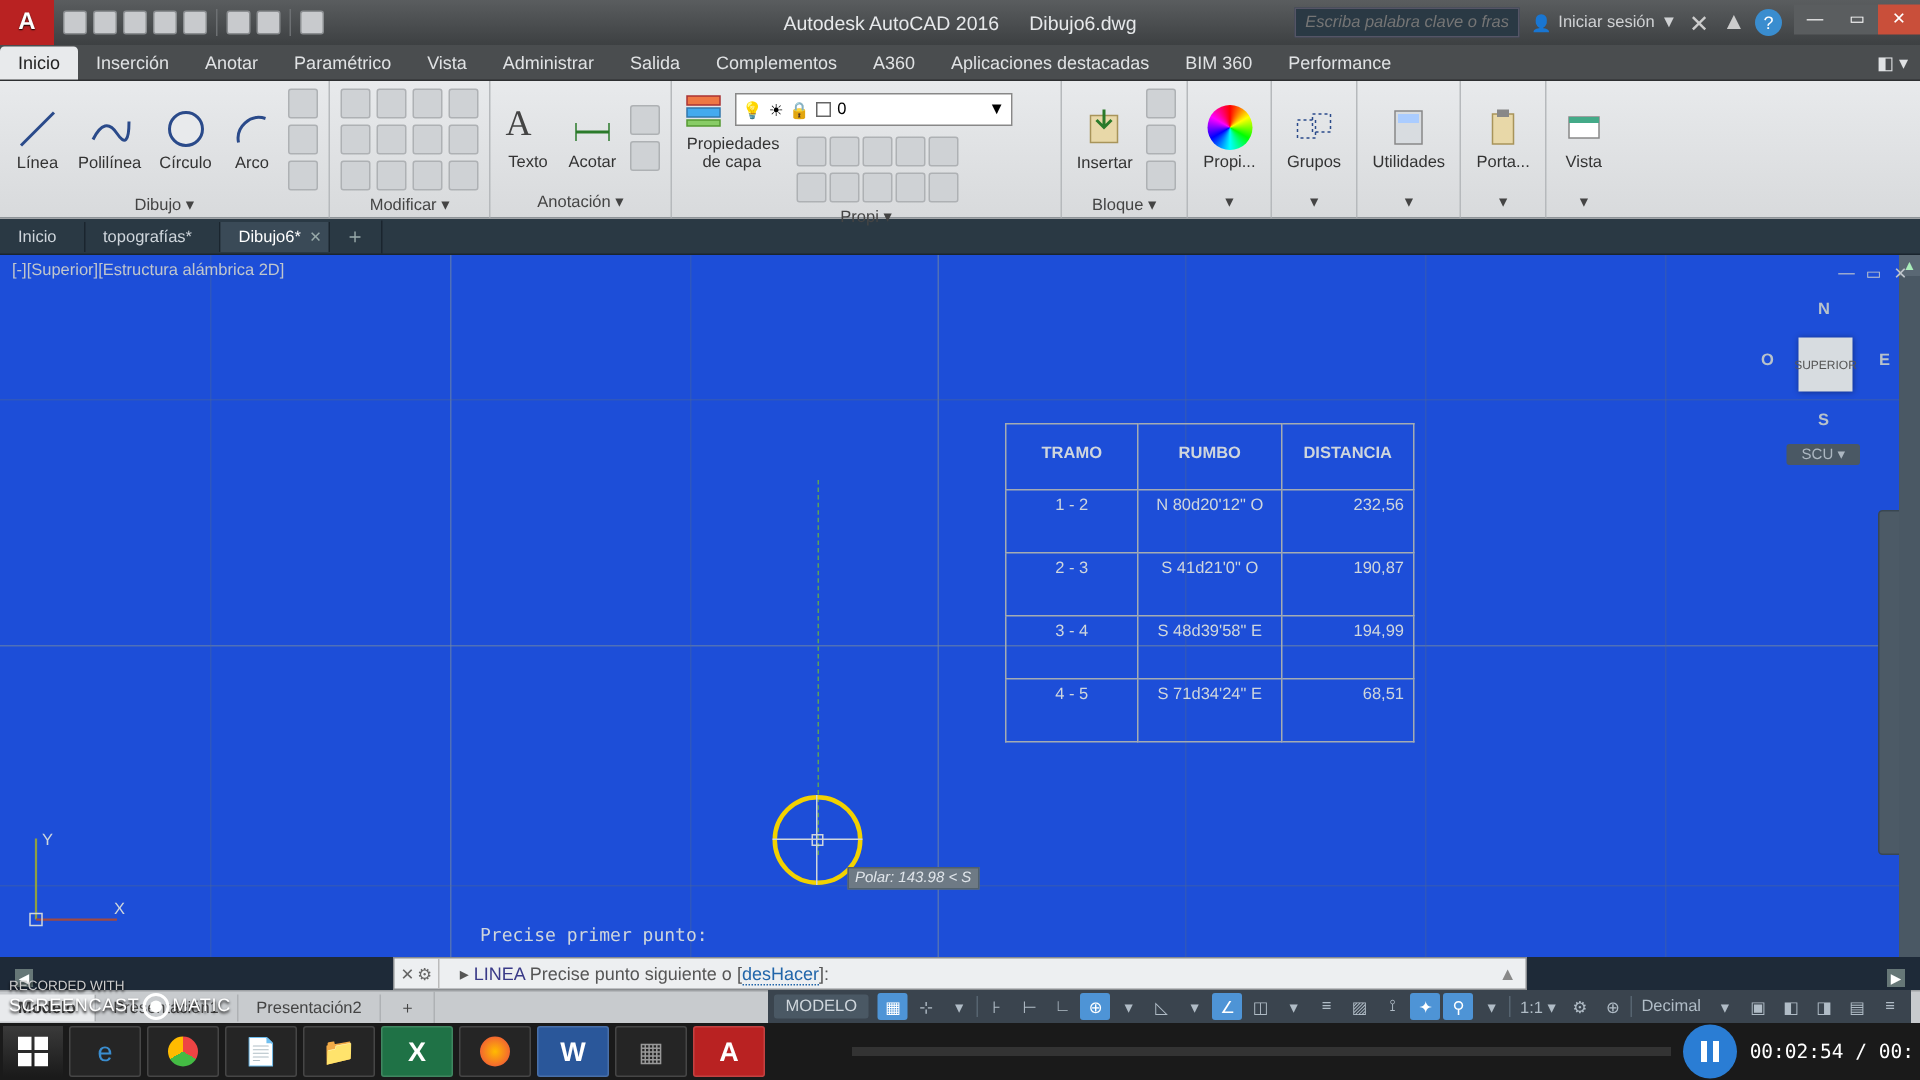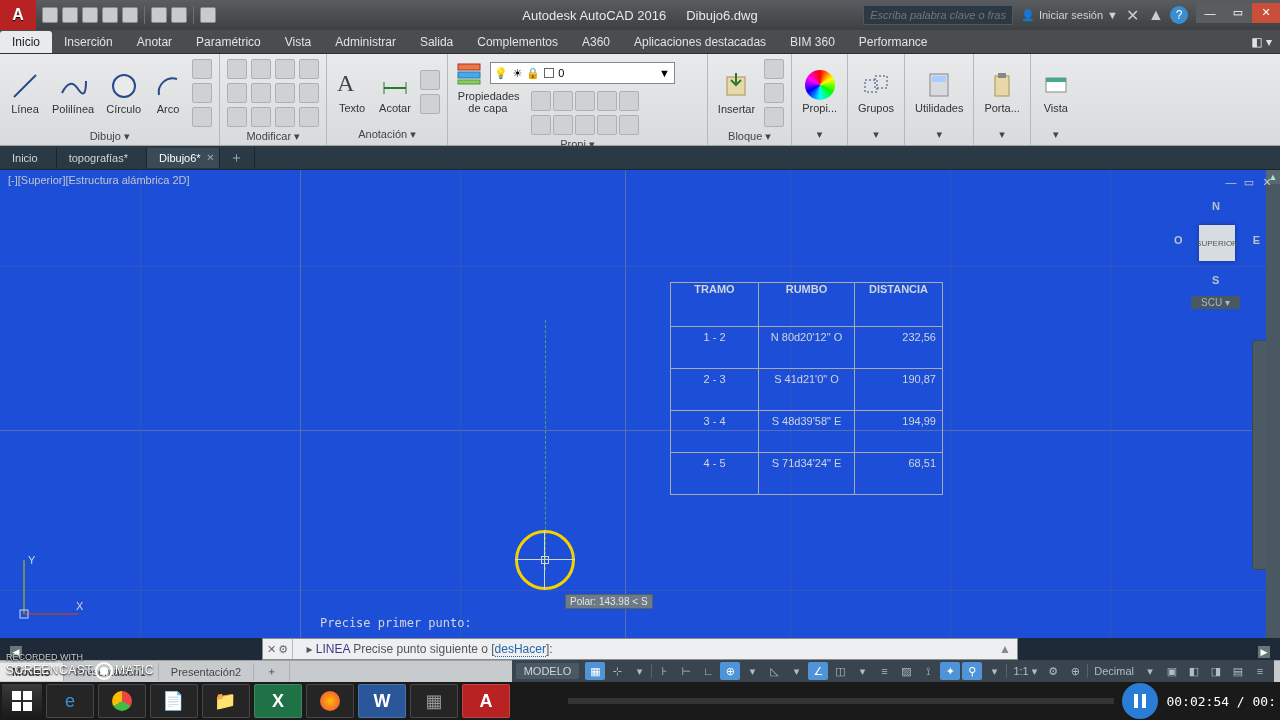--- a/index.html
+++ b/index.html
@@ -61,37 +61,37 @@
 
 
 .dashed-guide { position: absolute; left: 545px; top: 150px; height: 250px; width: 0; border-left: 1px dashed #5aa05a; }
 
 
 .cursor-cross { position: absolute; left: 545px; top: 390px; pointer-events: none; }
 .cursor-cross .ring { position: absolute; width: 60px; height: 60px; border: 3px solid #f2d200; border-radius: 50%; left: -30px; top: -30px; }
 .cursor-cross .hx { position: absolute; left: -30px; top: -1px; width: 60px; height: 1px; background: #cfd6dc; }
 .cursor-cross .vx { position: absolute; top: -30px; left: -1px; height: 60px; width: 1px; background: #cfd6dc; }
 .cursor-cross .box { position: absolute; width: 8px; height: 8px; left: -4px; top: -4px; border: 1px solid #cfd6dc; }
-.polar-tip { position: absolute; left: 565px; top: 424px; background: #6e7a85; color: #e0e5ea; font-size: 10px; padding: 1px 4px; border: 1px solid #50606c; }
+.polar-tip { position: absolute; left: 565px; top: 408px; background: #6e7a85; color: #e0e5ea; font-size: 10px; padding: 1px 4px; border: 1px solid #50606c; font-style: italic; }
 
 
 .ucs { position: absolute; left: 14px; bottom: 12px; color: #cfd6dc; font-size: 11px; }
 
 
 .viewcube { position: absolute; right: 20px; top: 30px; width: 86px; height: 86px; z-index: 2; }
 .viewcube .cube { position: absolute; left: 25px; top: 25px; width: 36px; height: 36px; background: #d7dce0; color: #555; font-size: 8px; display: flex; align-items: center; justify-content: center; box-shadow: 0 0 4px rgba(0,0,0,.4); }
 .viewcube .lab { position: absolute; color: #b8c2ca; font-size: 11px; font-weight: bold; }
 .ucs-btn { position: absolute; right: 40px; top: 126px; background: #4a5864; color: #acb7c1; font-size: 10px; padding: 1px 10px; border-radius: 2px; }
 
 .nav-bar { position: absolute; right: 4px; top: 170px; width: 24px; height: 230px; background: #4c5a66; border: 1px solid #394752; border-radius: 3px; }
 
 
 .survey-table { position: absolute; left: 670px; top: 112px; border-collapse: collapse; font-size: 11px; color: #cfd6dc; }
 .survey-table th, .survey-table td { border: 1px solid #a4abb2; padding: 2px 8px; height: 22px; }
-.survey-table th { font-weight: bold; text-align: center; height: 44px; vertical-align: top; padding-top: 0; }
+.survey-table th { font-weight: bold; text-align: center; height: 44px; vertical-align: top; padding-top: 13px; }
 .survey-table td.c1 { width: 88px; text-align: center; }
 .survey-table td.c2 { width: 96px; text-align: center; white-space: nowrap; }
 .survey-table td.c3 { width: 88px; text-align: right; padding-right: 6px; }
 .survey-table tr.data td { height: 42px; vertical-align: top; padding-top: 4px; }
 
 .prompt-above { position: absolute; left: 0; right: 0; bottom: 0; color: #cfd6dc; font-size: 11px; text-align: center; background: rgba(30,42,56,.0); padding: 2px; }
 
 
 .cmdline { position: absolute; left: 262px; right: 262px; bottom: 60px; height: 22px; background: #edeff1; border: 1px solid #8a8d90; display: flex; align-items: center; font-size: 12px; font-family: Consolas, monospace; color: #555; }
 .cmdline .cmd-icons { display: flex; align-items: center; gap: 2px; padding: 0 4px; border-right: 1px solid #bbb; height: 100%; }

